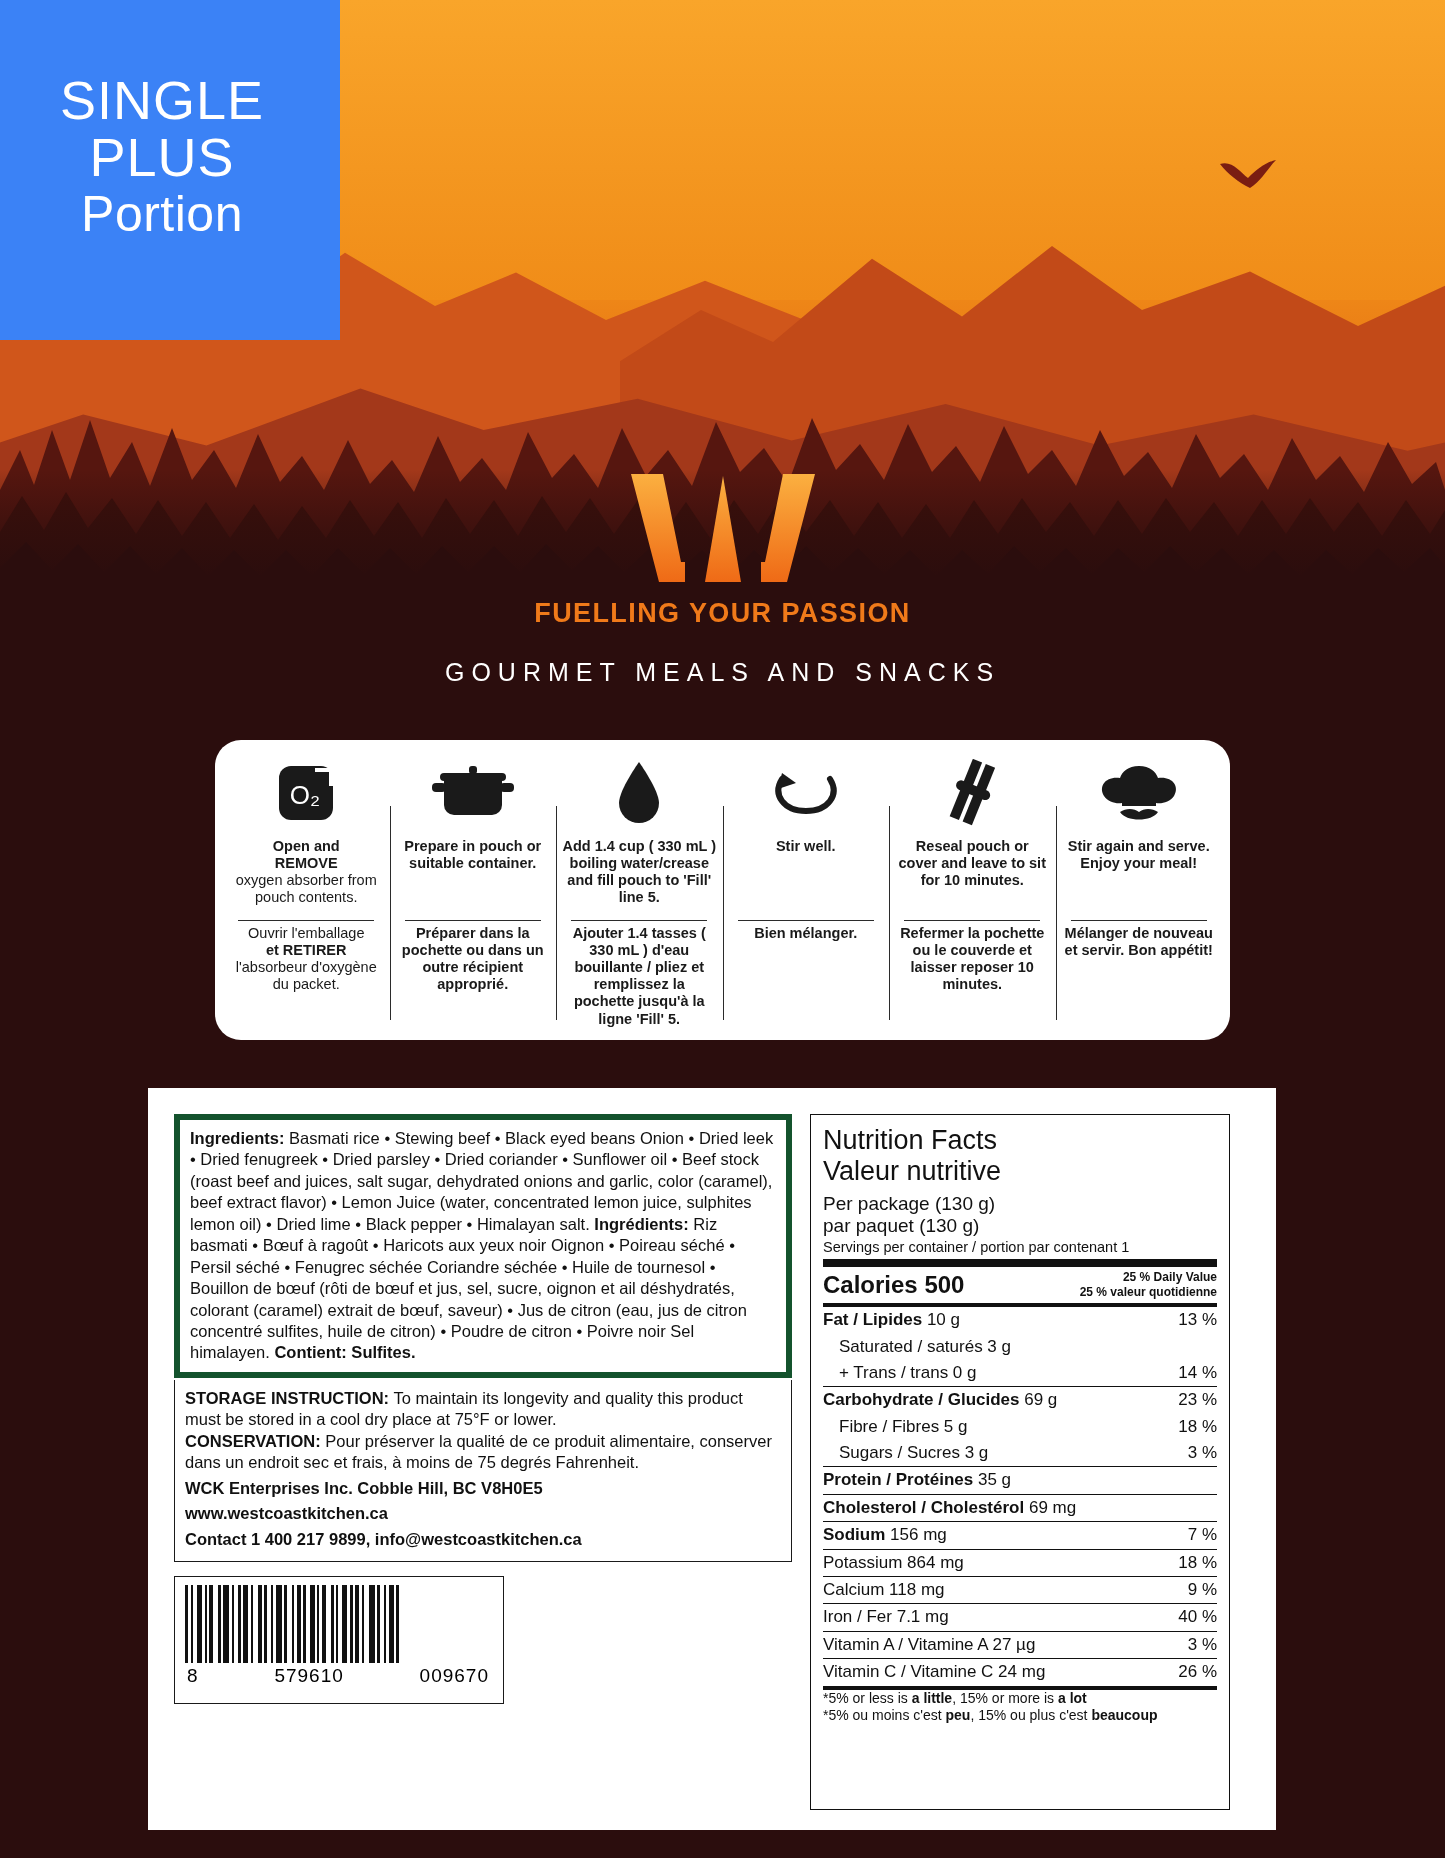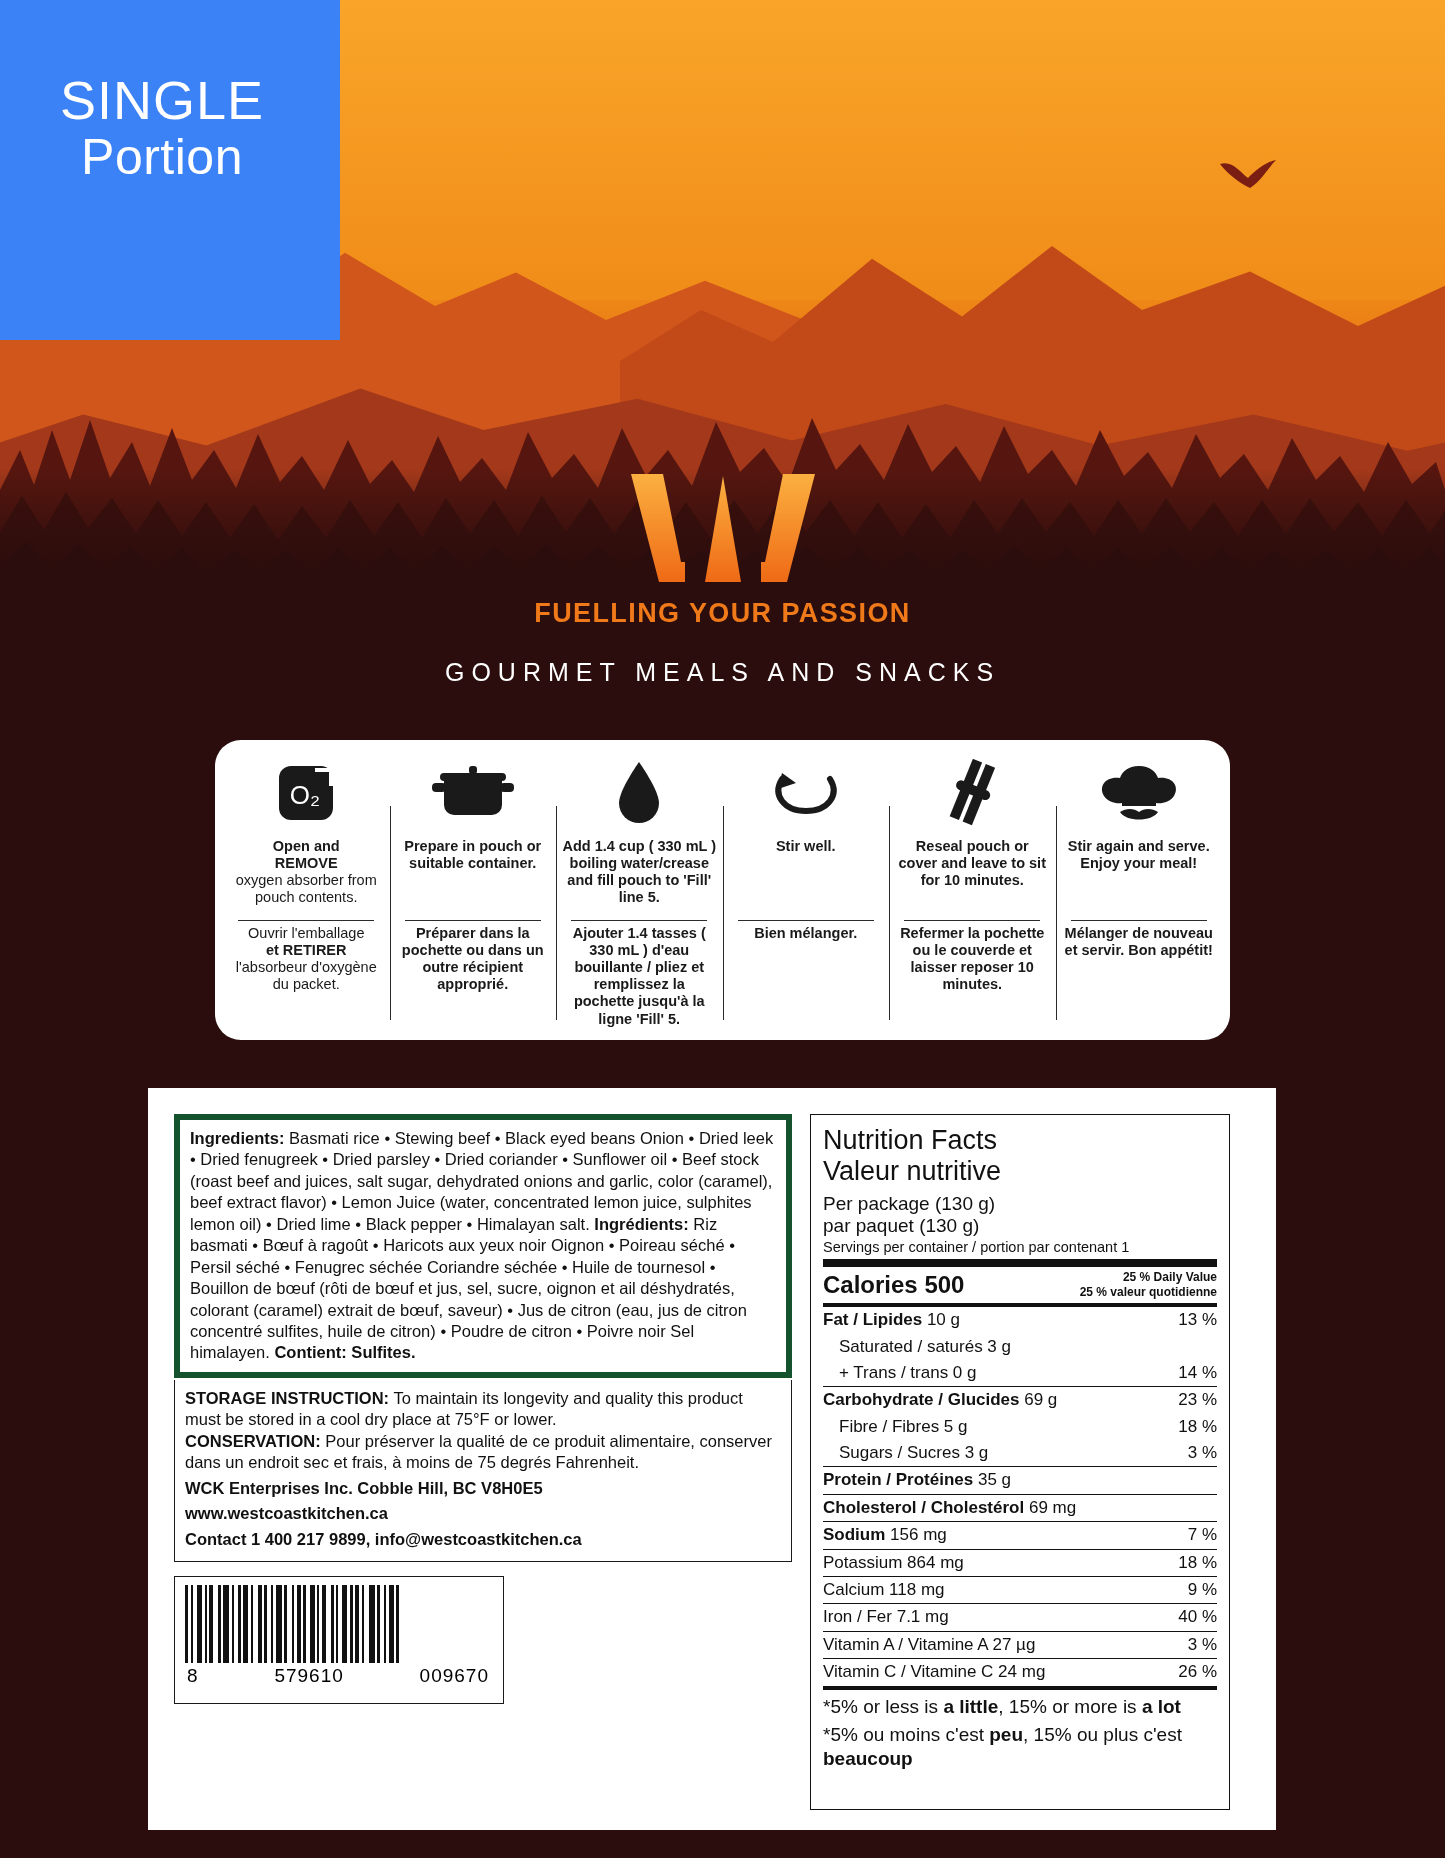--- a/index.html
+++ b/index.html
@@ -143,21 +143,21 @@
   .nf .serv{font-size:14.5px;margin-top:2px;}
   .rule-thick{border-top:8px solid #111;margin:4px 0 0 0;}
   .rule-med{border-top:4px solid #111;margin:0;}
   .rule-thin{border-top:1px solid #111;margin:0;}
   .cal-row{display:flex;justify-content:space-between;align-items:flex-end;padding:3px 0 4px 0;}
   .cal-row .cal{font-size:24px;font-weight:bold;}
   .cal-row .dv{font-size:12px;text-align:right;line-height:1.2;font-weight:bold;}
   .nrow{display:flex;justify-content:space-between;font-size:17px;padding:3px 0;line-height:1.2;}
   .nrow .nm b{font-weight:bold;margin-top:8px;}
   .indent{padding-left:16px;}
-  .nf .foot{font-size:19px;line-height:1.25;padding-top:5px;}
+  .nf .foot{font-size:14px;line-height:1.25;}
   .nf .foot b{font-weight:bold;}
 </style>
 </head>
 <body>
 
 <div class="artwork">
   <div class="sky-glow"></div>
   <div class="mtn mtn1"></div>
   <div class="mtn mtn2"></div>
   <div class="mtn mtn3"></div>
@@ -173,20 +173,21 @@
       <path fill="#56160f" d="M0,190 L20,150 L34,185 L52,130 L70,180 L90,120 L110,178 L132,142 L150,186 L172,128 L192,180 L214,150 L236,188 L258,134 L280,182 L302,156 L324,190 L348,140 L370,184 L392,160 L414,192 L438,136 L460,182 L482,158 L506,190 L528,132 L552,178 L574,154 L598,188 L622,128 L646,176 L668,150 L692,186 L716,122 L740,172 L764,148 L788,184 L812,118 L836,170 L860,144 L884,180 L908,124 L932,172 L956,146 L980,182 L1004,126 L1028,174 L1052,150 L1076,186 L1100,130 L1124,176 L1148,152 L1172,188 L1196,134 L1220,178 L1244,154 L1268,190 L1292,138 L1316,180 L1340,156 L1364,192 L1388,142 L1412,184 L1436,162 L1445,190 L1445,320 L0,320 Z"></path>
       <path fill="#3c100b" d="M0,232 L22,196 L44,230 L66,192 L88,228 L112,198 L136,234 L158,200 L182,236 L206,202 L230,238 L254,204 L278,240 L302,206 L326,238 L350,200 L374,236 L398,202 L422,238 L446,198 L470,234 L494,200 L518,236 L542,196 L566,232 L590,198 L614,234 L638,200 L662,236 L686,202 L710,238 L734,200 L758,234 L782,196 L806,232 L830,200 L854,236 L878,202 L902,238 L926,204 L950,238 L974,200 L998,234 L1022,198 L1046,232 L1070,202 L1094,236 L1118,200 L1142,234 L1166,198 L1190,232 L1214,202 L1238,236 L1262,200 L1286,234 L1310,198 L1334,232 L1358,202 L1382,236 L1406,200 L1430,234 L1445,210 L1445,320 L0,320 Z"></path>
       <path fill="#2b0d0d" d="M0,268 L26,242 L52,270 L78,244 L104,272 L130,246 L156,274 L182,248 L208,276 L234,250 L260,276 L286,250 L312,276 L338,248 L364,274 L390,248 L416,274 L442,246 L468,272 L494,246 L520,272 L546,244 L572,270 L598,246 L624,272 L650,248 L676,274 L702,250 L728,276 L754,250 L780,274 L806,246 L832,272 L858,248 L884,274 L910,250 L936,276 L962,250 L988,274 L1014,246 L1040,272 L1066,248 L1092,274 L1118,248 L1144,272 L1170,246 L1196,272 L1222,248 L1248,274 L1274,250 L1300,276 L1326,250 L1352,274 L1378,248 L1404,272 L1430,248 L1445,266 L1445,320 L0,320 Z"></path>
     </svg>
   </div>
   <div class="ground-fade"></div>
 </div>
 
 <div class="portion-badge">
   <div class="l1">SINGLE</div>
+  <div class="l2">PLUS</div>
   <div class="l3">Portion</div>
 </div>
 
 <div class="logo-block">
   <svg class="logo-w" viewBox="0 0 200 120">
     <defs>
       <linearGradient id="gw" x1="0" y1="0" x2="0" y2="1">
         <stop offset="0%" stop-color="#fbb040"></stop>
         <stop offset="100%" stop-color="#ef6a16"></stop>
       </linearGradient>

